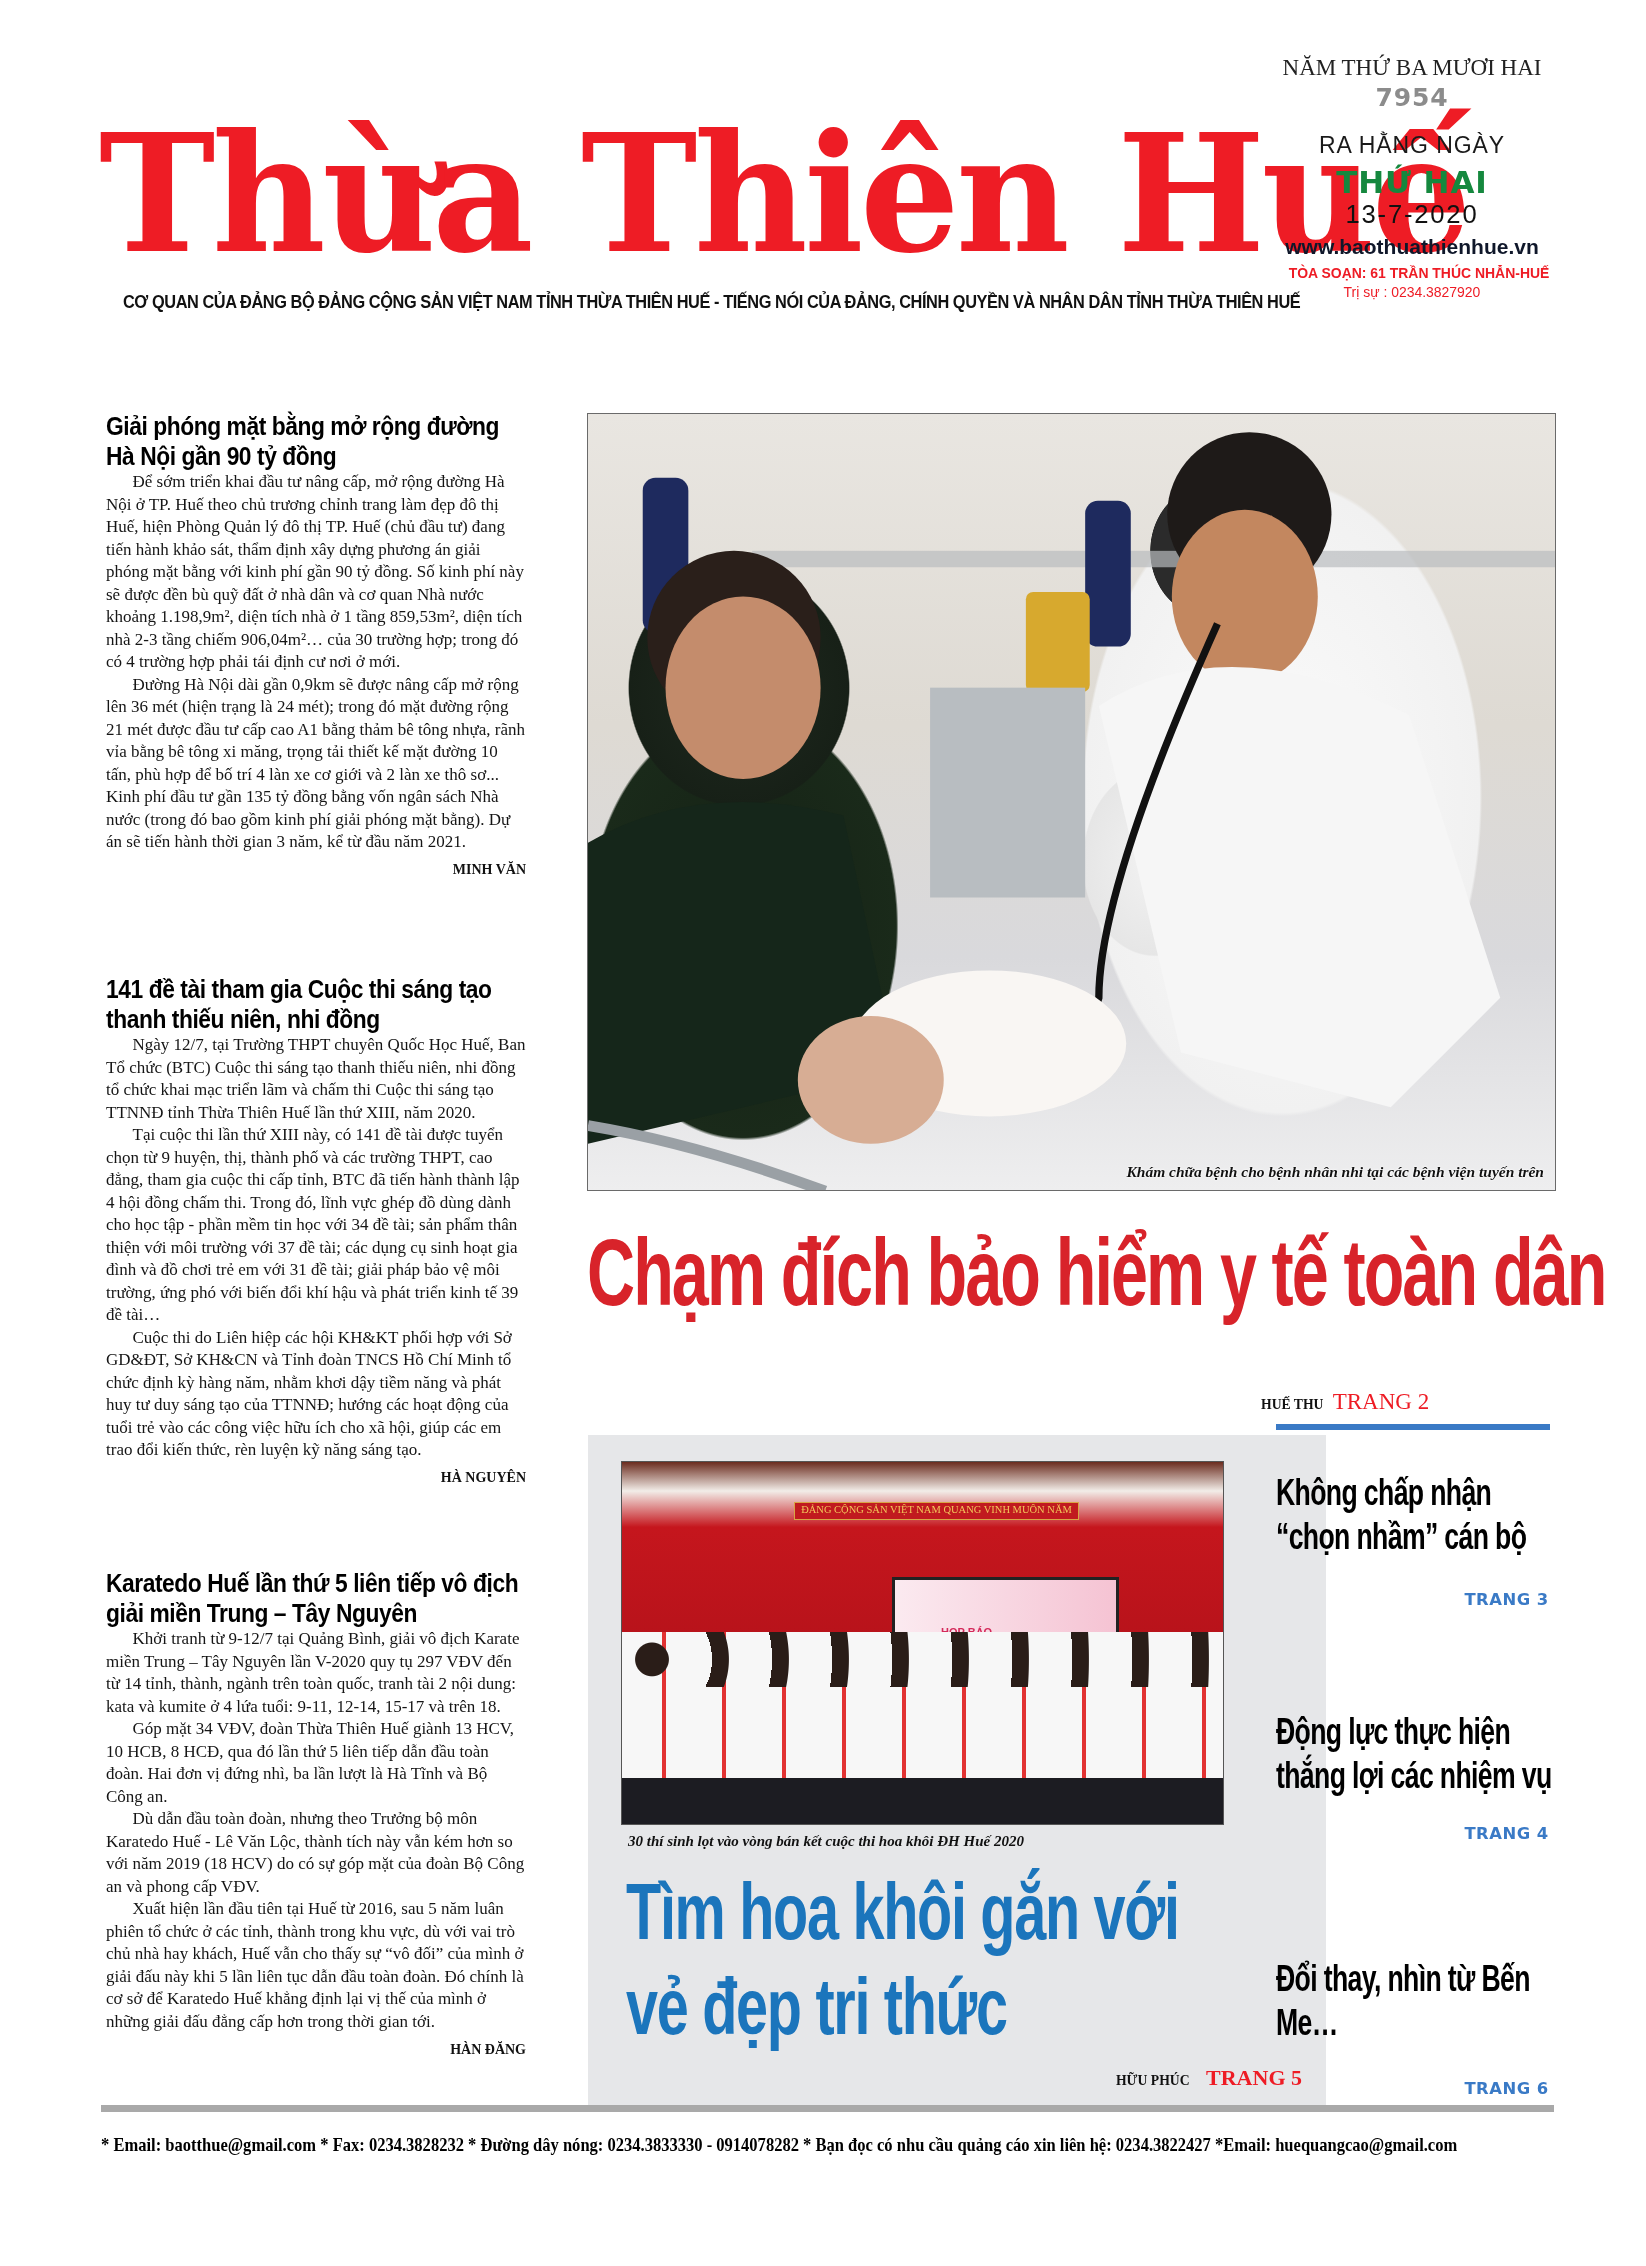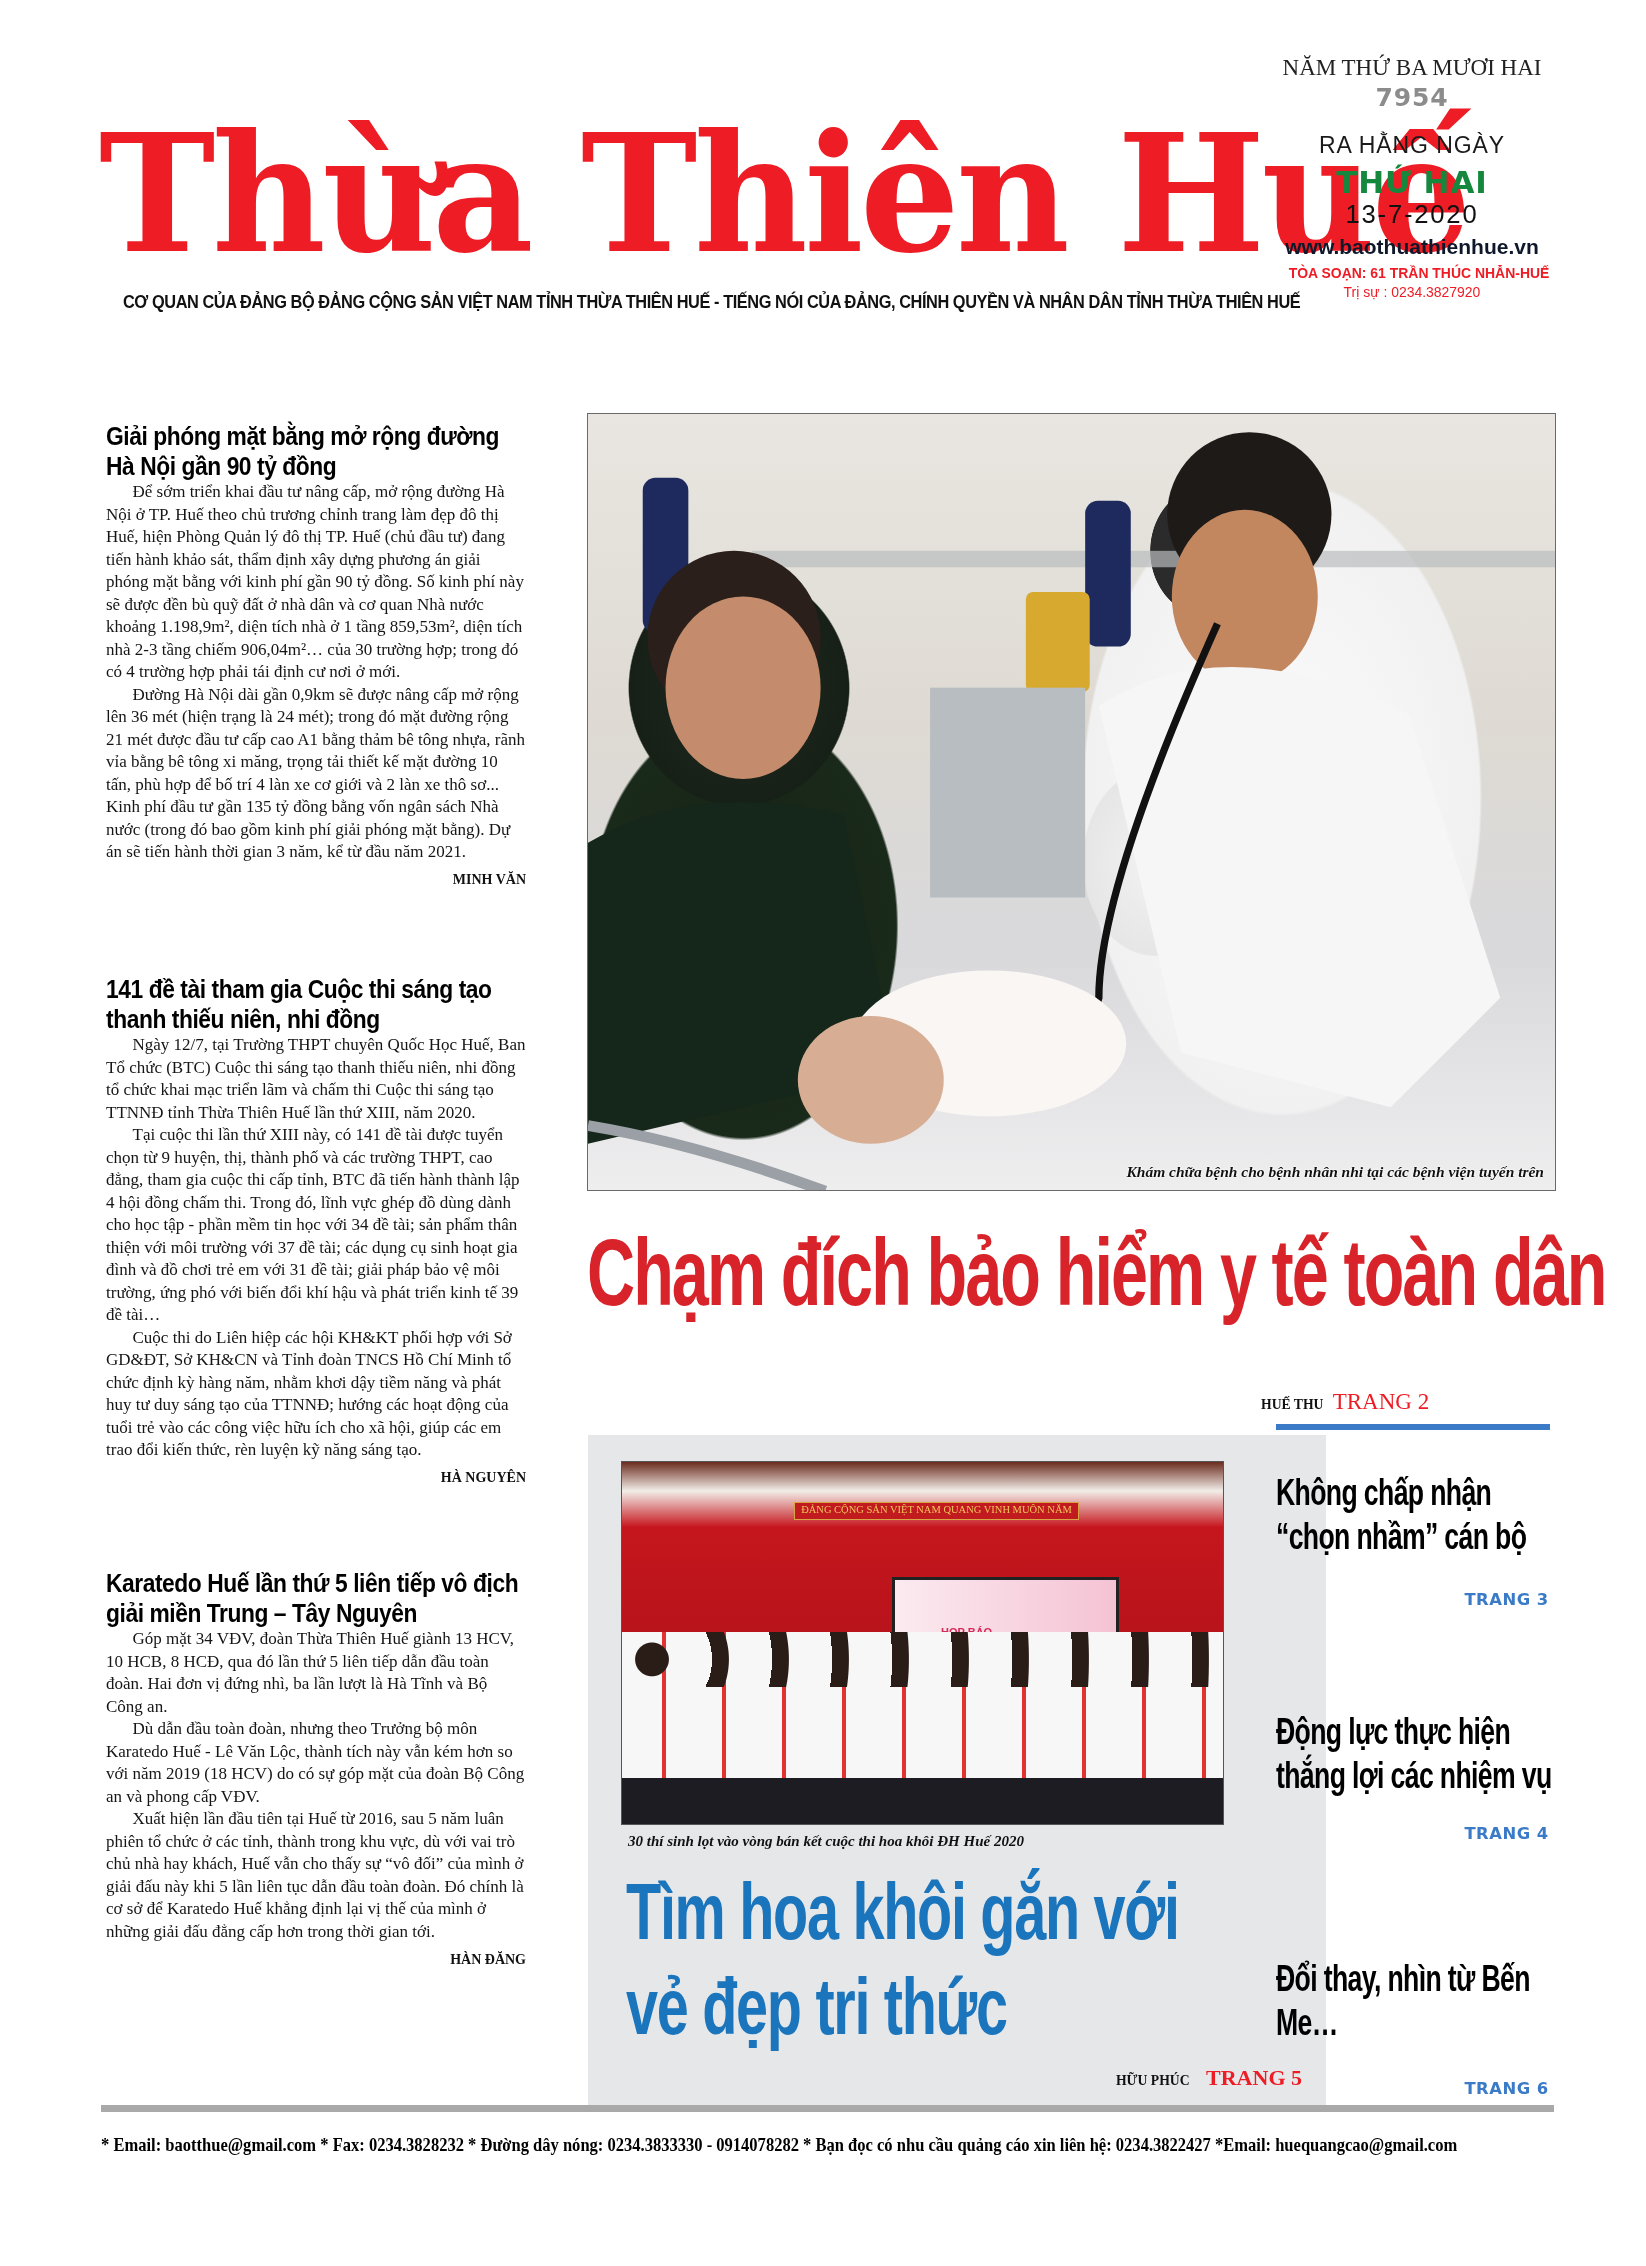--- a/index.html
+++ b/index.html
@@ -39,21 +39,21 @@
     transform: scaleX(0.86); transform-origin: left center; width: 116%;
   }
   .article p {
     font-family: "Liberation Serif", serif; font-size: 17px; line-height: 22.5px;
     text-indent: 26.5px; text-align: left; color: #151515;
   }
   .article .byline {
     font-family: "Liberation Serif", serif; font-weight: bold; font-size: 14px;
     text-align: right; text-indent: 0; margin-top: 5.5px; color: #111;
   }
-  .art1 { position: absolute; top: 12px; }
+  .art1 { position: absolute; top: 2px; }
   .art2 { position: absolute; top: 565px; }
   .art3 { position: absolute; top: 1159px; }
 
   
   .main-photo {
     position: absolute; left: 587px; top: 413px; width: 969px; height: 778px;
     border: 1.8px solid #6a6a6a; overflow: hidden;
     background:
       radial-gradient(ellipse 119px 155px at 567px 448px, #f2f2f2 0%, #e6e6e6 60%, transparent 61%),
       radial-gradient(ellipse 137px 146px at 151px 274px, #1f2a1f 0%, #172017 80%, transparent 81%),
@@ -190,20 +190,21 @@
   <article class="article art2">
     <h2>141 đề tài tham gia Cuộc thi sáng tạo thanh thiếu niên, nhi đồng</h2>
     <p>Ngày 12/7, tại Trường THPT chuyên Quốc Học Huế, Ban Tổ chức (BTC) Cuộc thi sáng tạo thanh thiếu niên, nhi đồng tổ chức khai mạc triển lãm và chấm thi Cuộc thi sáng tạo TTNNĐ tỉnh Thừa Thiên Huế lần thứ XIII, năm 2020.</p>
     <p>Tại cuộc thi lần thứ XIII này, có 141 đề tài được tuyển chọn từ 9 huyện, thị, thành phố và các trường THPT, cao đẳng, tham gia cuộc thi cấp tỉnh, BTC đã tiến hành thành lập 4 hội đồng chấm thi. Trong đó, lĩnh vực ghép đồ dùng dành cho học tập - phần mềm tin học với 34 đề tài; sản phẩm thân thiện với môi trường với 37 đề tài; các dụng cụ sinh hoạt gia đình và đồ chơi trẻ em với 31 đề tài; giải pháp bảo vệ môi trường, ứng phó với biến đổi khí hậu và phát triển kinh tế 39 đề tài…</p>
     <p>Cuộc thi do Liên hiệp các hội KH&amp;KT phối hợp với Sở GD&amp;ĐT, Sở KH&amp;CN và Tỉnh đoàn TNCS Hồ Chí Minh tổ chức định kỳ hàng năm, nhằm khơi dậy tiềm năng và phát huy tư duy sáng tạo của TTNNĐ; hướng các hoạt động của tuổi trẻ vào các công việc hữu ích cho xã hội, giúp các em trao đổi kiến thức, rèn luyện kỹ năng sáng tạo.</p>
     <p class="byline">HÀ NGUYÊN</p>
   </article>
 
   <article class="article art3">
     <h2>Karatedo Huế lần thứ 5 liên tiếp vô địch giải miền Trung – Tây Nguyên</h2>
+    <p>Khởi tranh từ 9-12/7 tại Quảng Bình, giải vô địch Karate miền Trung – Tây Nguyên lần V-2020 quy tụ 297 VĐV đến từ 14 tỉnh, thành, ngành trên toàn quốc, tranh tài 2 nội dung: kata và kumite ở 4 lứa tuổi: 9-11, 12-14, 15-17 và trên 18.</p>
     <p>Góp mặt 34 VĐV, đoàn Thừa Thiên Huế giành 13 HCV, 10 HCB, 8 HCĐ, qua đó lần thứ 5 liên tiếp dẫn đầu toàn đoàn. Hai đơn vị đứng nhì, ba lần lượt là Hà Tĩnh và Bộ Công an.</p>
     <p>Dù dẫn đầu toàn đoàn, nhưng theo Trưởng bộ môn Karatedo Huế - Lê Văn Lộc, thành tích này vẫn kém hơn so với năm 2019 (18 HCV) do có sự góp mặt của đoàn Bộ Công an và phong cấp VĐV.</p>
     <p>Xuất hiện lần đầu tiên tại Huế từ 2016, sau 5 năm luân phiên tổ chức ở các tỉnh, thành trong khu vực, dù với vai trò chủ nhà hay khách, Huế vẫn cho thấy sự “vô đối” của mình ở giải đấu này khi 5 lần liên tục dẫn đầu toàn đoàn. Đó chính là cơ sở để Karatedo Huế khẳng định lại vị thế của mình ở những giải đấu đẳng cấp hơn trong thời gian tới.</p>
     <p class="byline">HÀN ĐĂNG</p>
   </article>
 </section>
 
 <figure class="main-photo">
   <svg class="photo-hint" viewBox="0 0 1060 852" preserveAspectRatio="none">
     <rect x="0" y="0" width="1060" height="852" fill="none"></rect>

